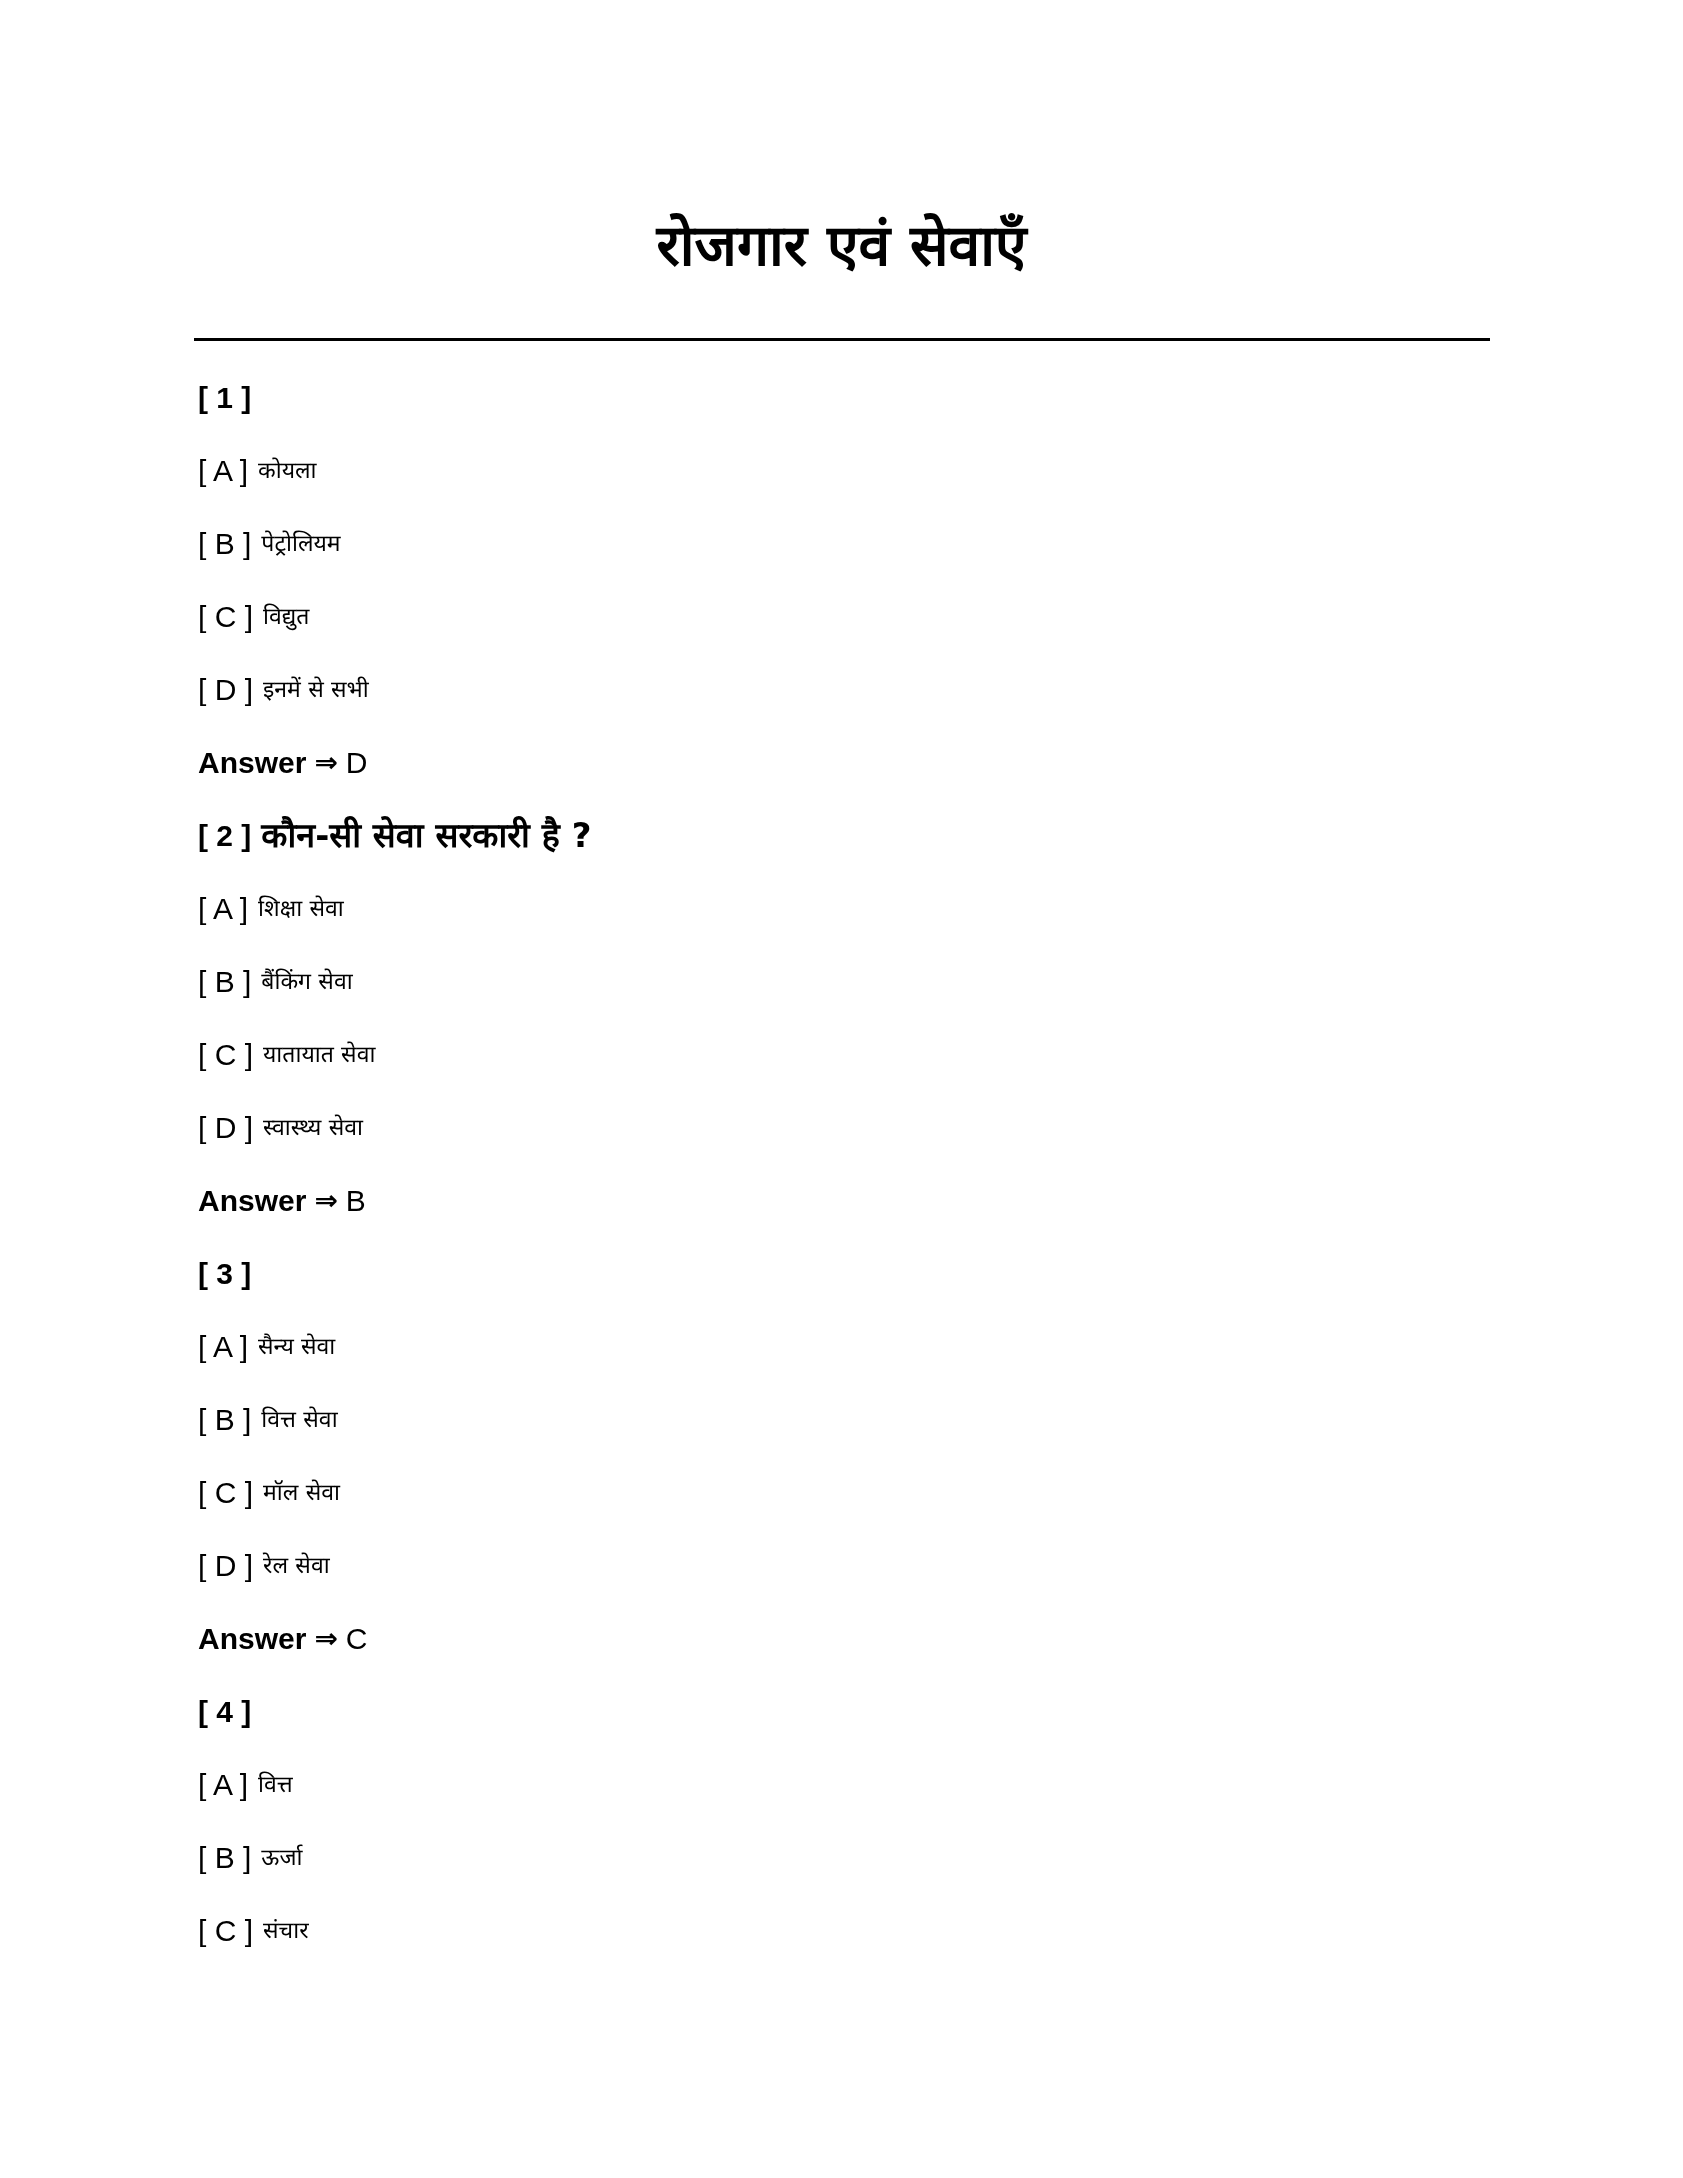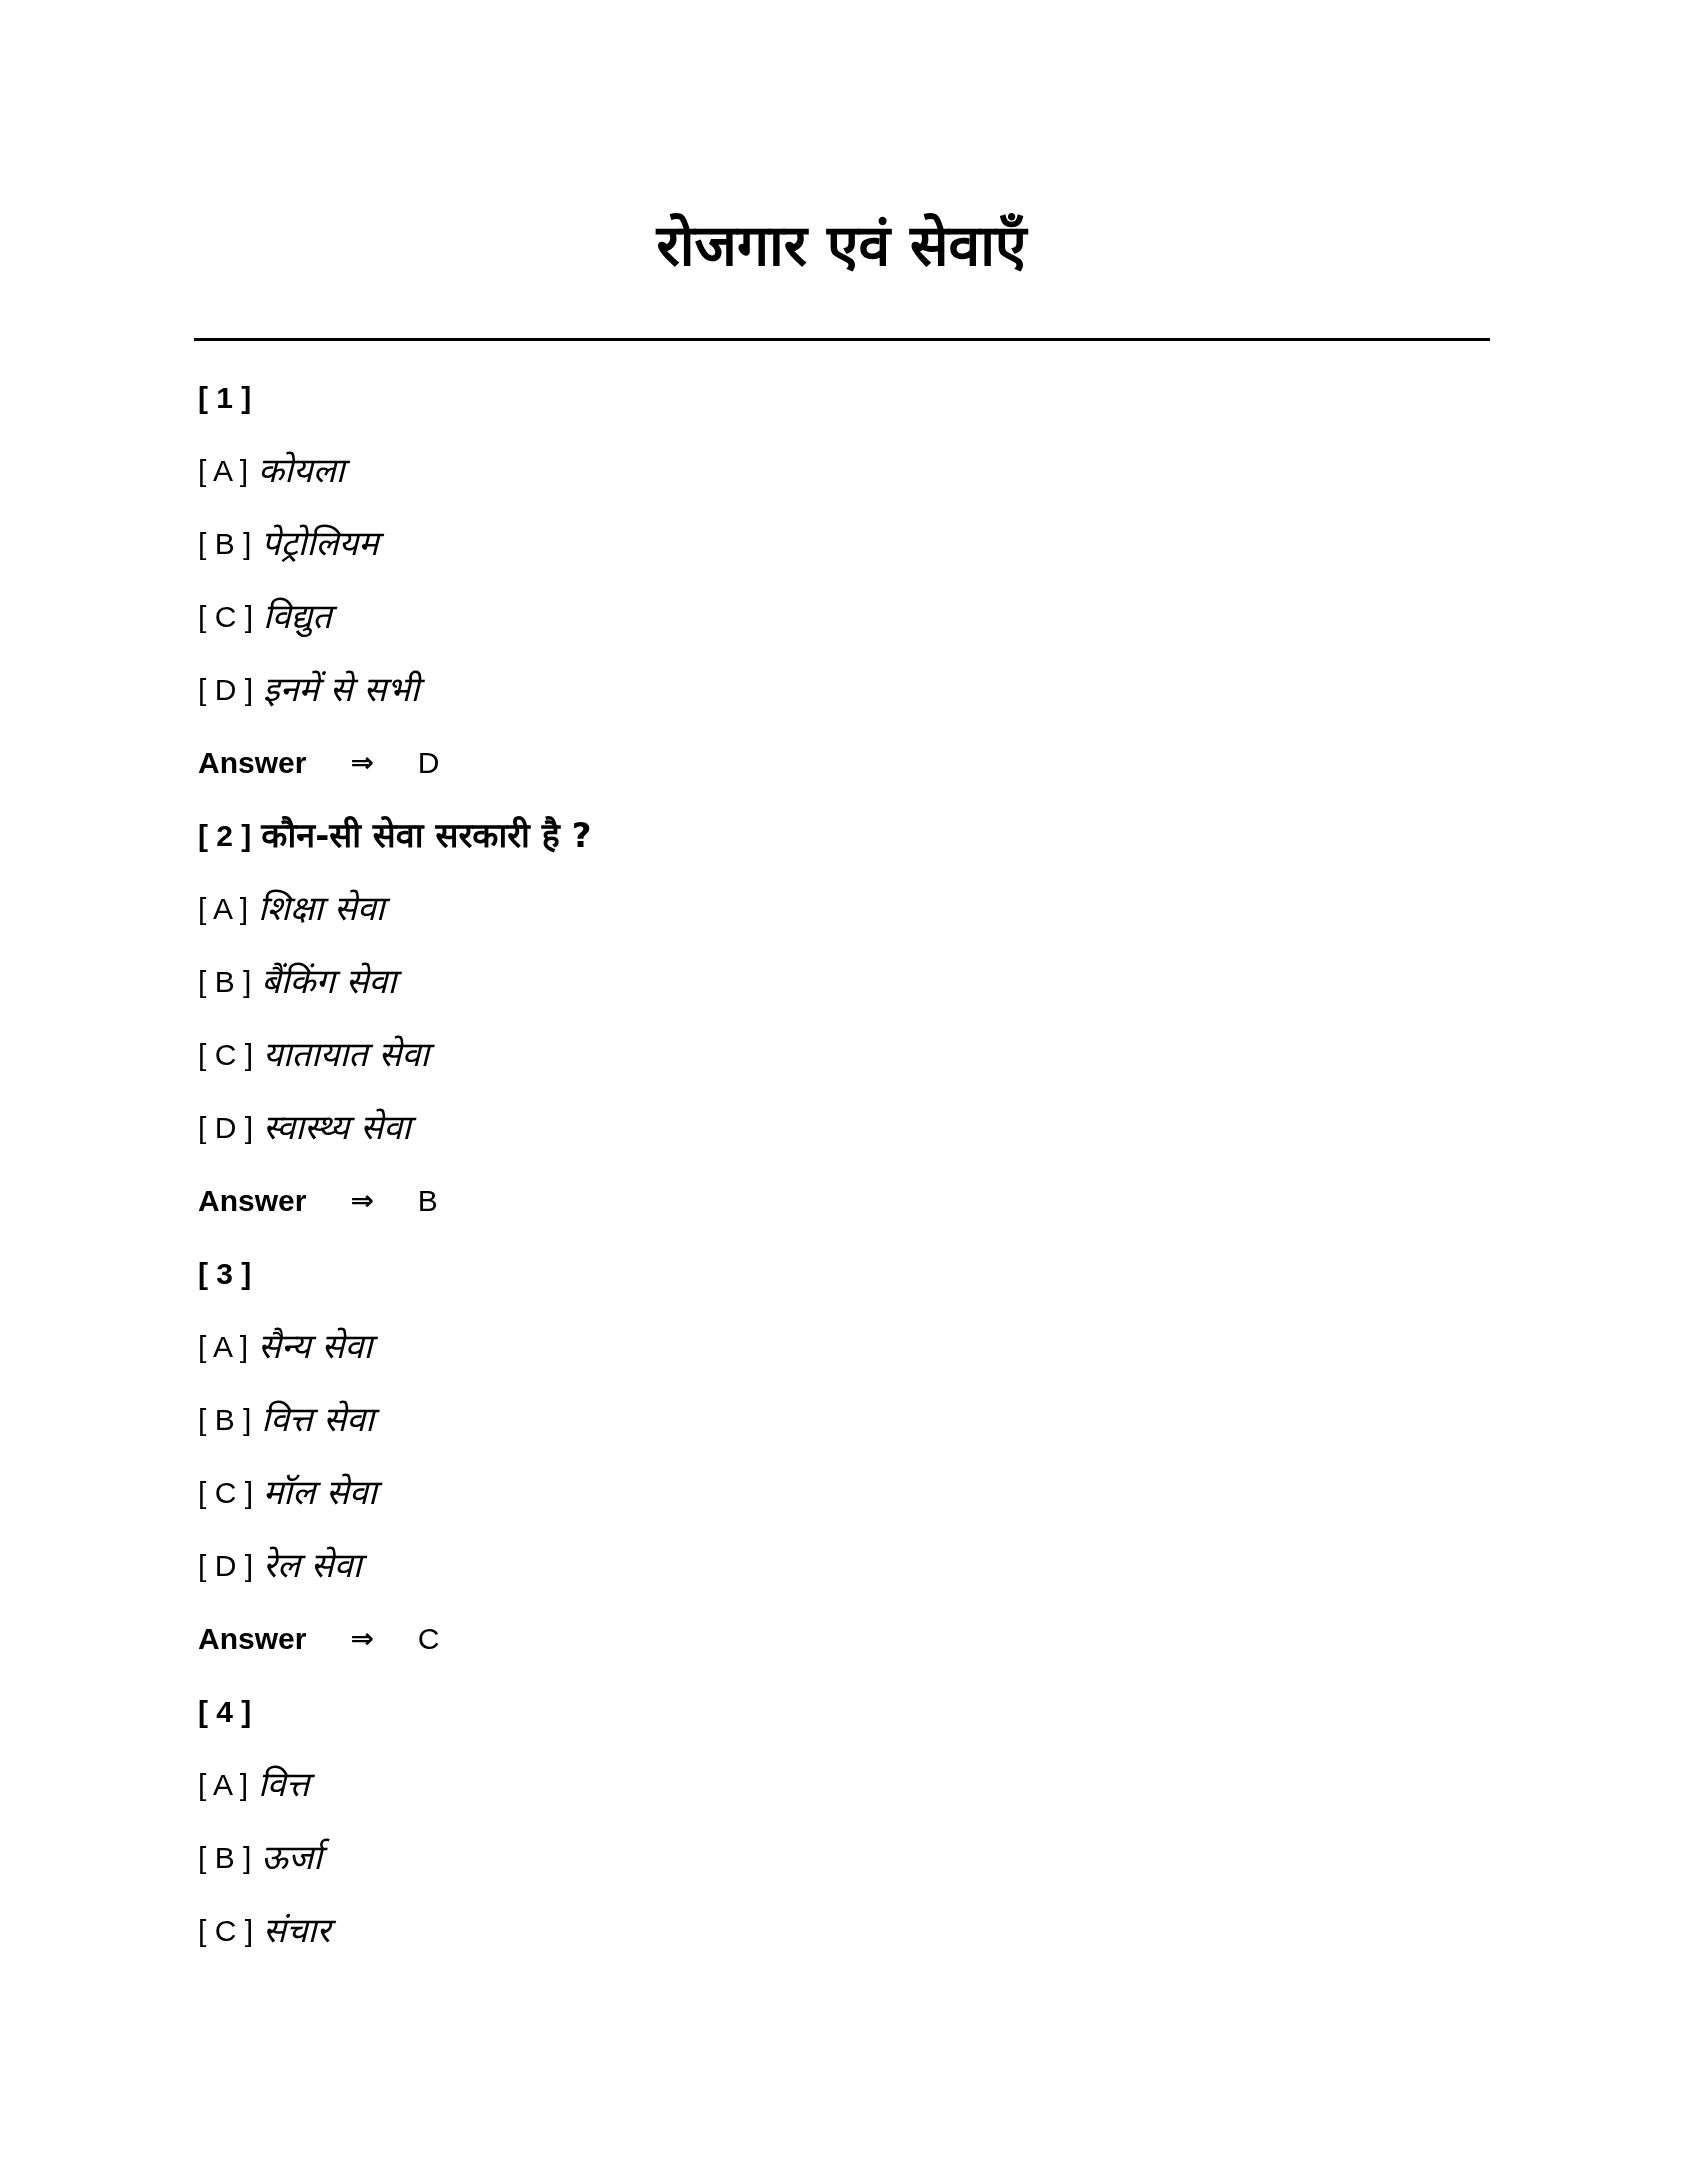--- a/index.html
+++ b/index.html
@@ -71,27 +71,25 @@
     font-size: 33px;
   }
   .opt .label {
     font-size: 30px;
     margin-right: 10px;
     font-family: "Liberation Sans", sans-serif;
     font-weight: normal;
   }
   .opt .text {
     font-family: "DejaVu Sans", "Liberation Sans", sans-serif;
-    font-size: 34px;
+    font-size: 23px;
     font-weight: normal;
-    font-style: italic;
   }
   .ans {
     font-size: 30px;
-    gap: 36px;
   }
   .ans .ans-label {
     font-weight: bold;
     font-family: "Liberation Sans", sans-serif;
   }
   .ans .arrow {
     font-weight: bold;
     margin: 0 8px;
     font-family: "DejaVu Sans", sans-serif;
     font-size: 28px;

